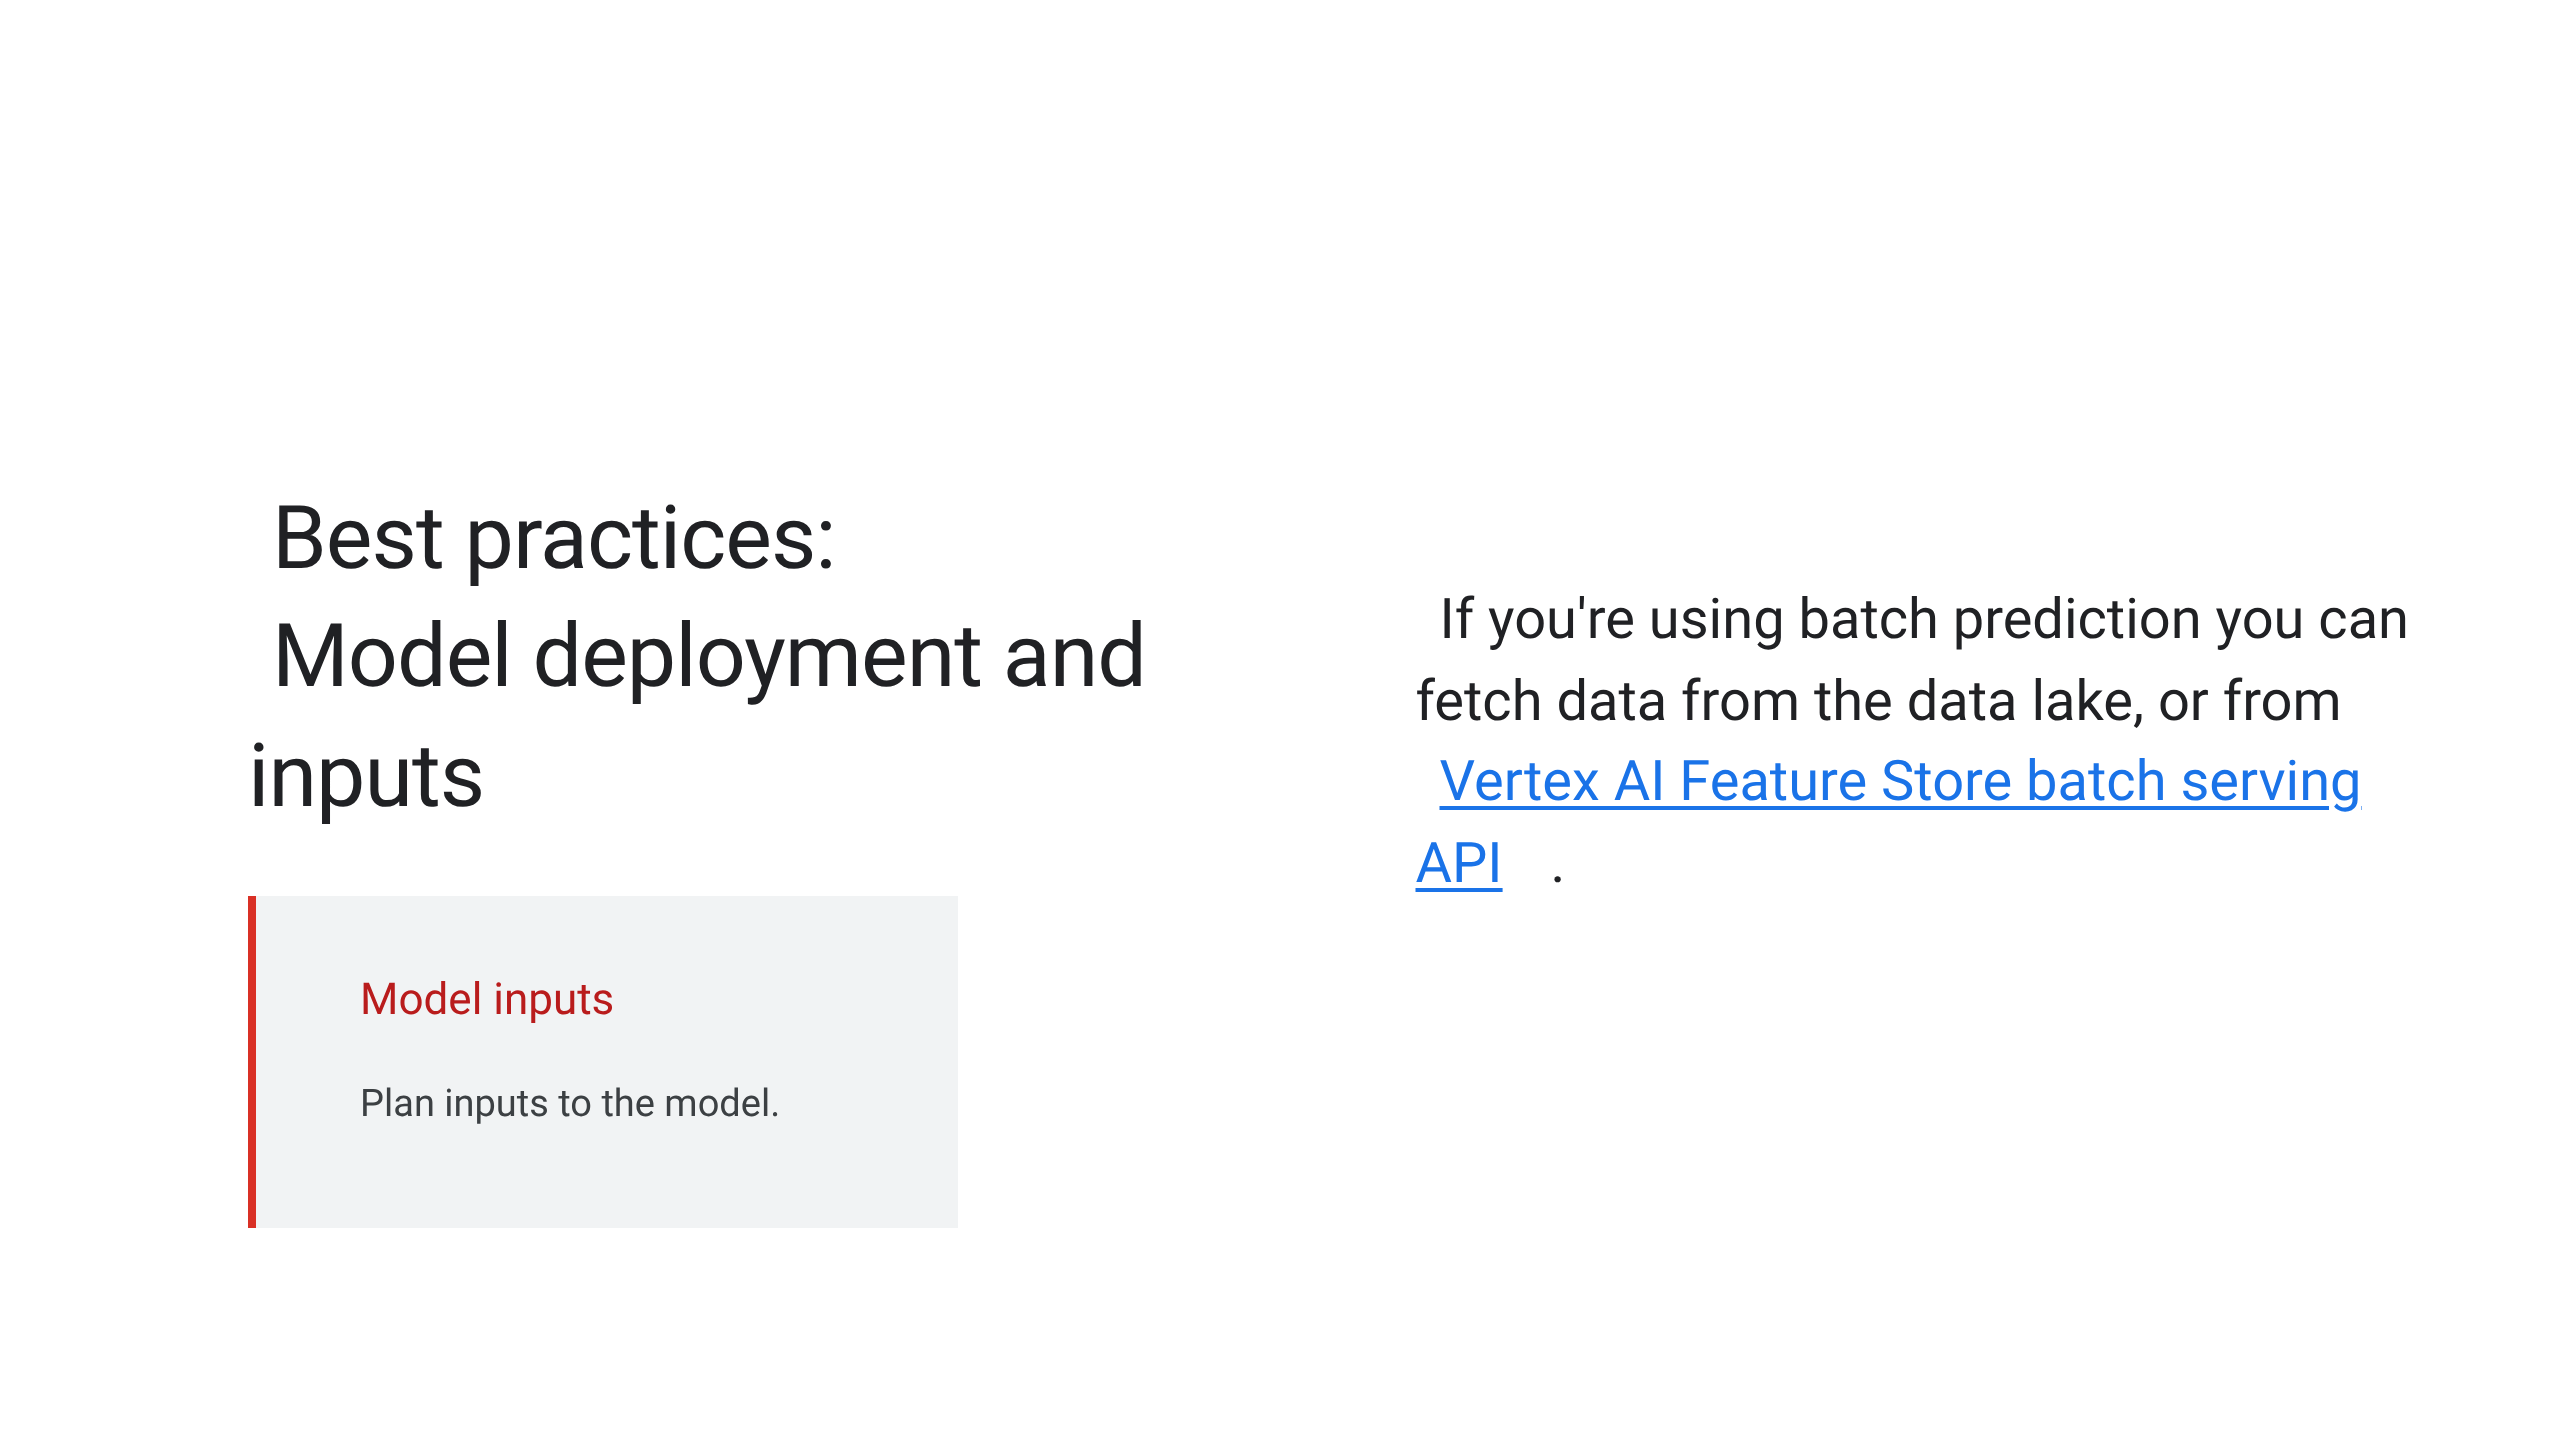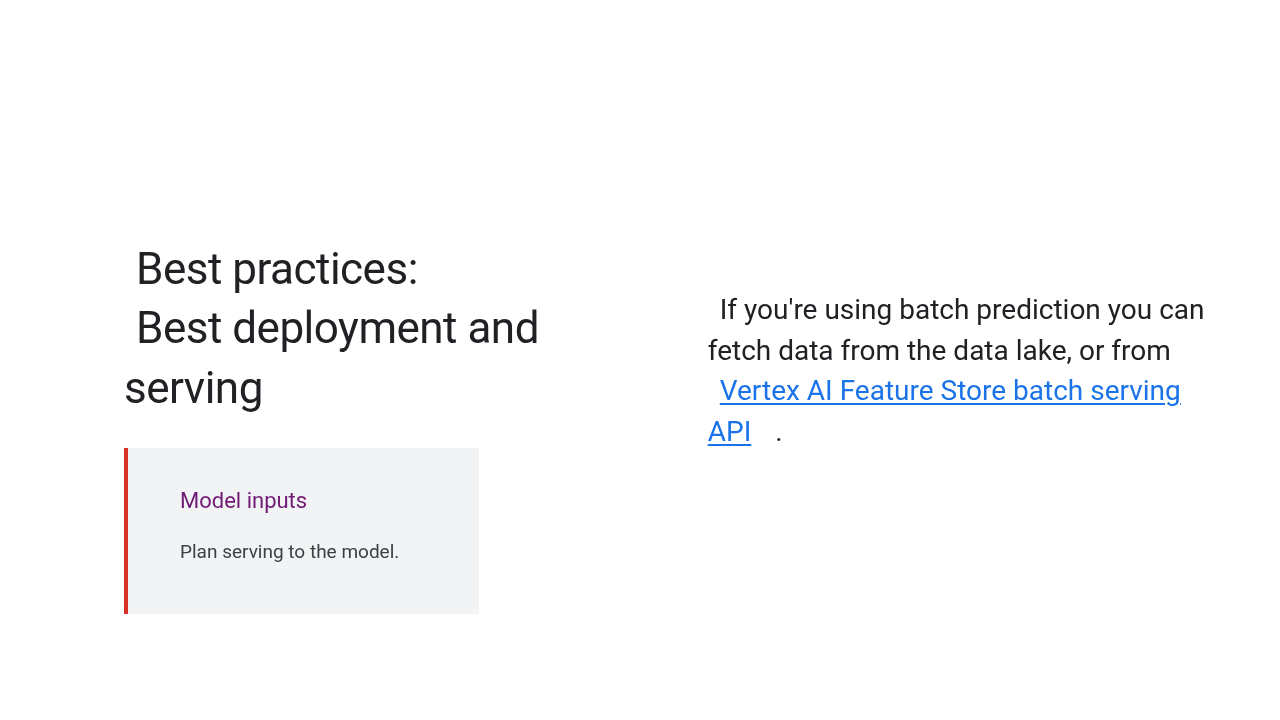--- a/index.html
+++ b/index.html
@@ -39,21 +39,21 @@
     }
     .card {
       background: #f1f3f4;
       border-left: 4px solid #d93025;
       padding: 28px 36px 36px 40px;
       width: 355px;
     }
     .card-title {
       font-size: 22px;
       font-weight: 400;
-      color: #701a75;
+      color: #b91c1c;
       margin-bottom: 26px;
     }
     .card-body {
       font-size: 19px;
       font-weight: 400;
       color: #3c4043;
       line-height: 1.4;
     }
     .body-text {
       font-size: 28px;
@@ -67,25 +67,25 @@
       text-underline-offset: 3px;
     }
   </style>
 </head>
 <body>
 
 <div class="container">
   <div class="left-column">
     <h1 class="title">
       <span>Best practices:</span><br>
-      <span>Best deployment and serving</span>
+      <span>Model deployment and inputs</span>
     </h1>
     <div class="card">
       <div class="card-title">Model inputs</div>
-      <div class="card-body">Plan serving to the model.</div>
+      <div class="card-body">Plan inputs to the model.</div>
     </div>
   </div>
   <div class="right-column">
     <p class="body-text">
       <span>If you're using batch prediction you can fetch data from the data lake, or from </span><a href="#" class="link">Vertex AI Feature Store batch serving API</a><span>.</span>
     </p>
   </div>
 </div>
 
 </body></html>

